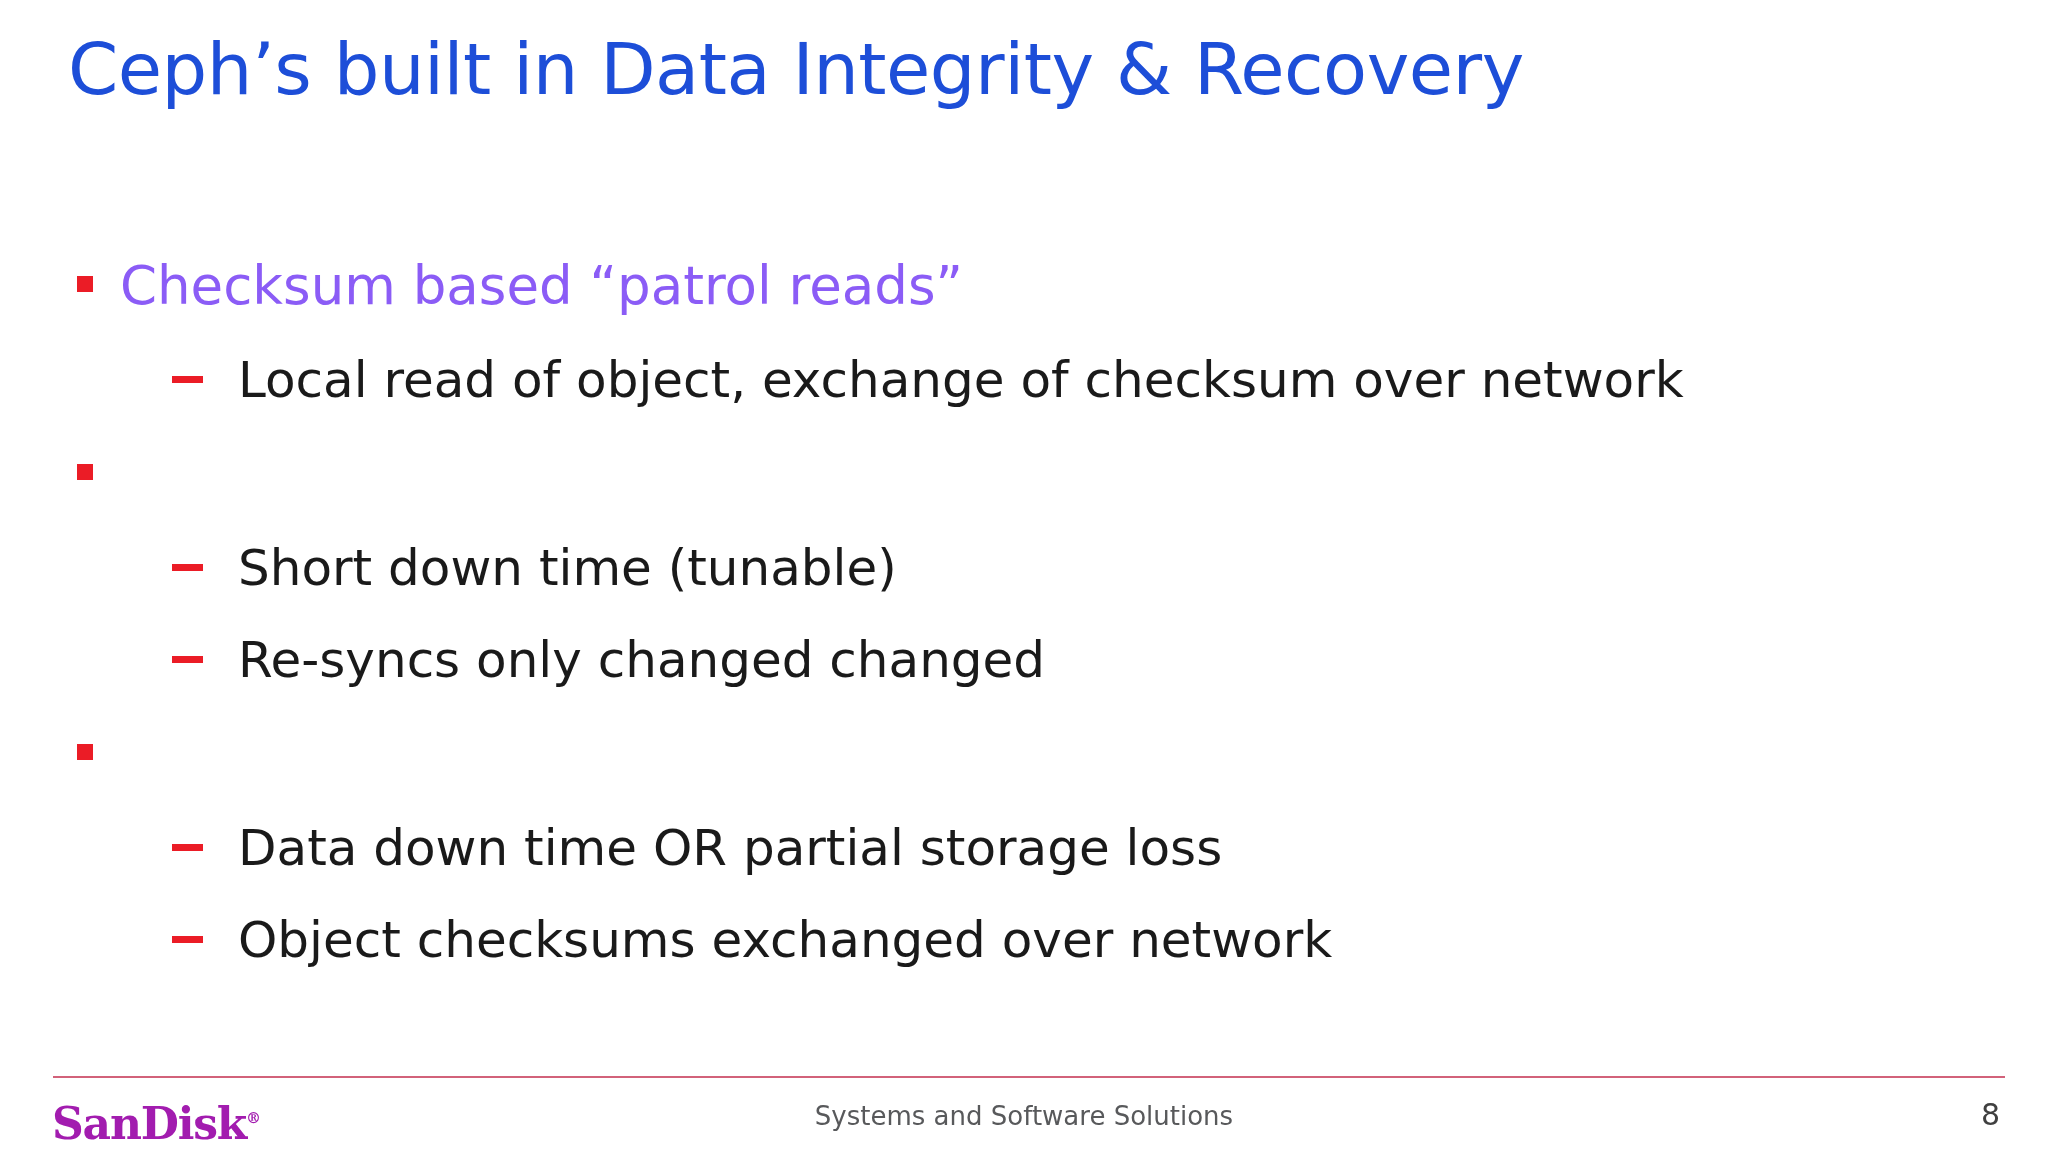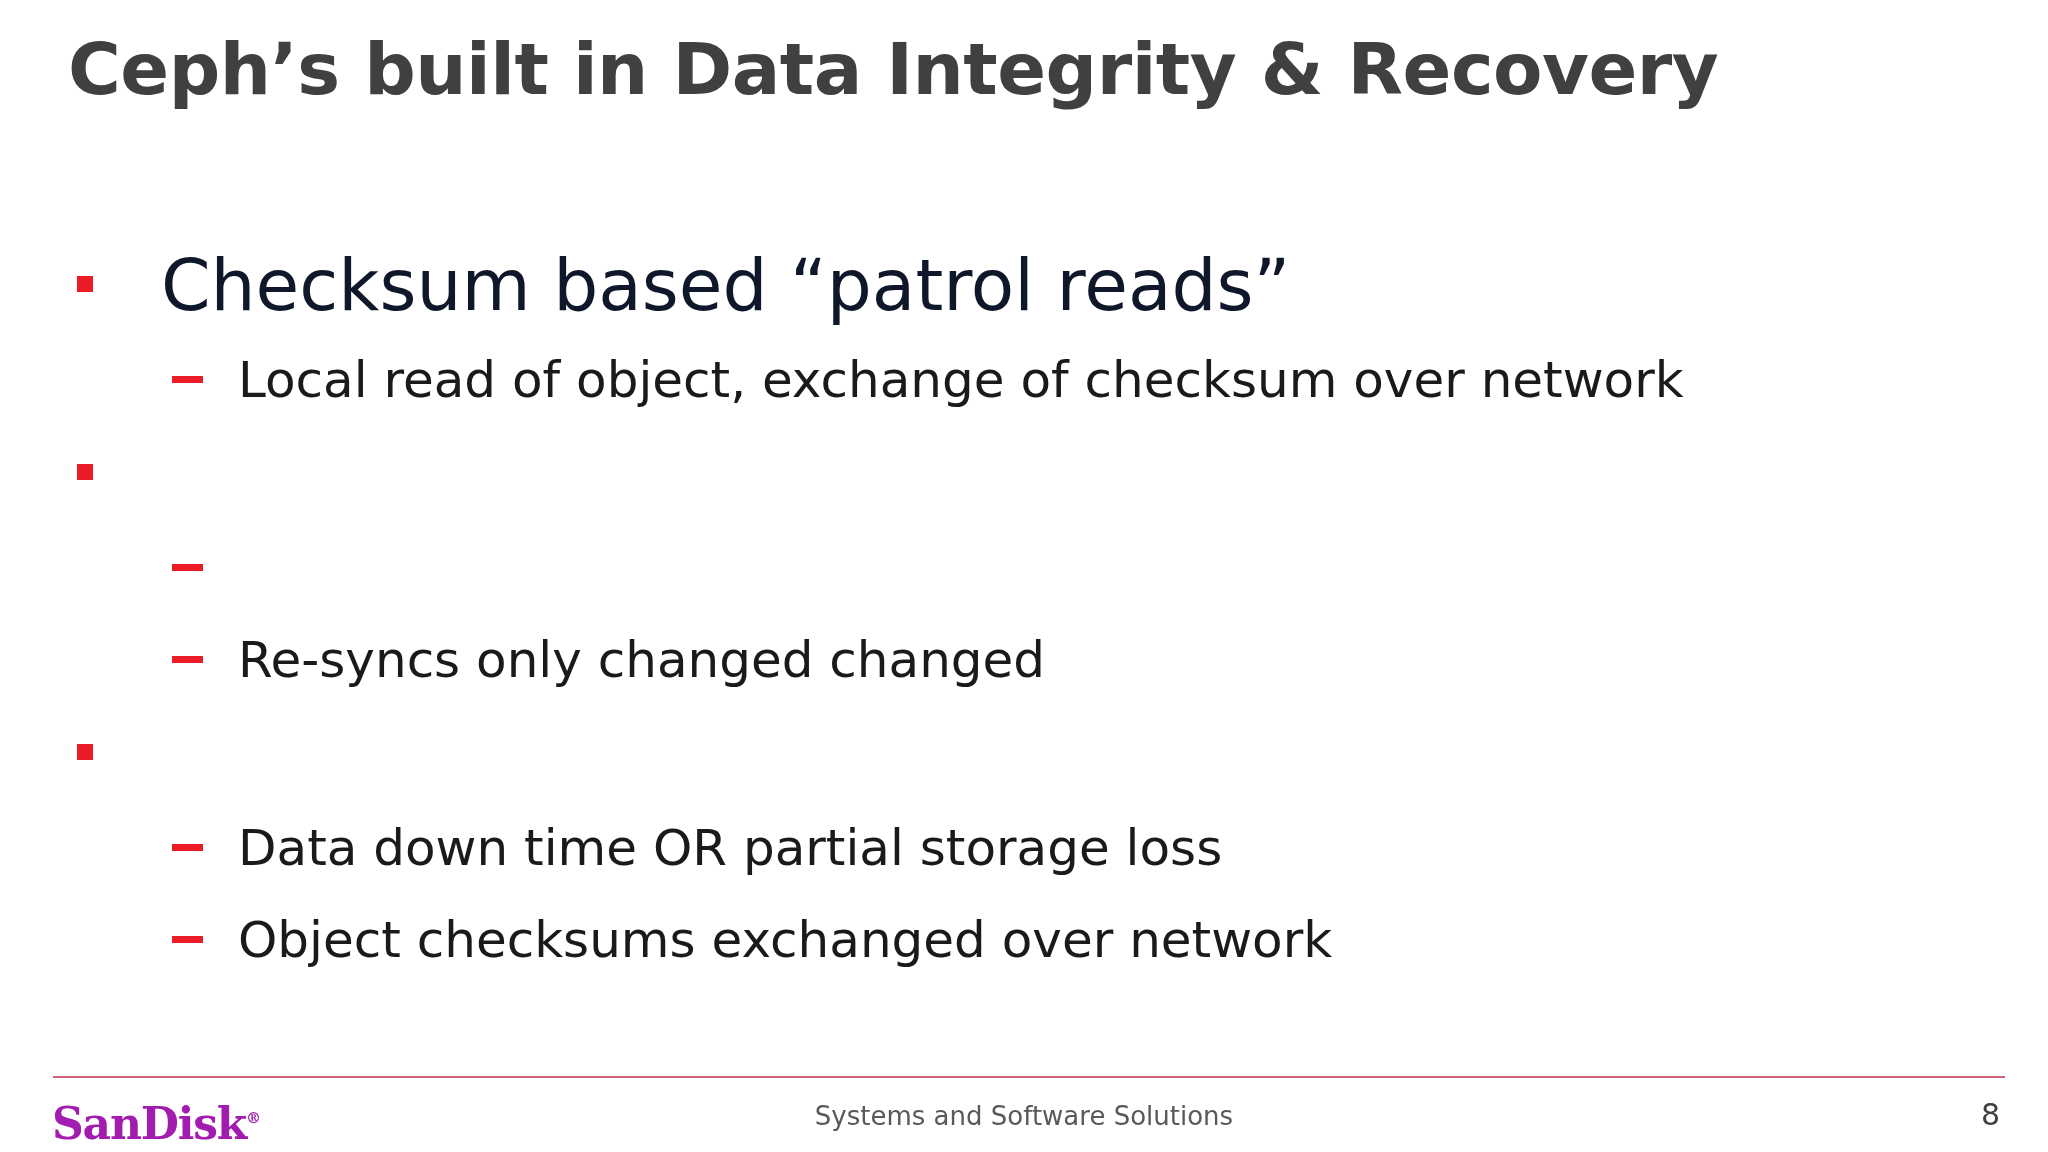--- a/index.html
+++ b/index.html
@@ -20,22 +20,22 @@
   }
 
   
   .slide-title {
     position: absolute;
     left: 68px;
     top: 28px;
     width: 1850px;
     font-family: "DejaVu Sans", sans-serif;
     font-size: 72px;
-    font-weight: bold;
-    color: #404040;
+    font-weight: normal;
+    color: #1d4ed8;
     letter-spacing: -0.5px;
     line-height: 1.15;
     white-space: nowrap;
   }
 
   
   .body-list {
     position: absolute;
     left: 0;
     top: 238px;
@@ -58,26 +58,25 @@
     top: 38px;
     width: 16px;
     height: 16px;
     background: #EB1C26;
   }
   .bullet-row.lvl1 .btext {
     position: absolute;
     left: 120px;
     top: 0px;
     font-family: "DejaVu Sans", sans-serif;
-    font-size: 71px;
+    font-size: 53px;
     font-weight: normal;
-    color: #0f172a;
+    color: #8b5cf6;
     line-height: 96px;
     white-space: nowrap;
-    margin-left: 41px;
   }
 
   
   .bullet-row.lvl2 {
     height: 92px;
   }
   .bullet-row.lvl2 .marker {
     position: absolute;
     left: 172px;
     top: 42px;
@@ -163,20 +162,21 @@
       </div>
       <div class="bullet-row lvl2">
         <span class="marker"></span>
         <span class="btext">Local read of object, exchange of checksum over network</span>
       </div>
       <div class="bullet-row lvl1">
         <span class="marker"></span>
       </div>
       <div class="bullet-row lvl2">
         <span class="marker"></span>
+        <span class="btext">Short down time (tunable)</span>
       </div>
       <div class="bullet-row lvl2">
         <span class="marker"></span>
         <span class="btext">Re-syncs only changed changed</span>
       </div>
       <div class="bullet-row lvl1">
         <span class="marker"></span>
       </div>
       <div class="bullet-row lvl2">
         <span class="marker"></span>

